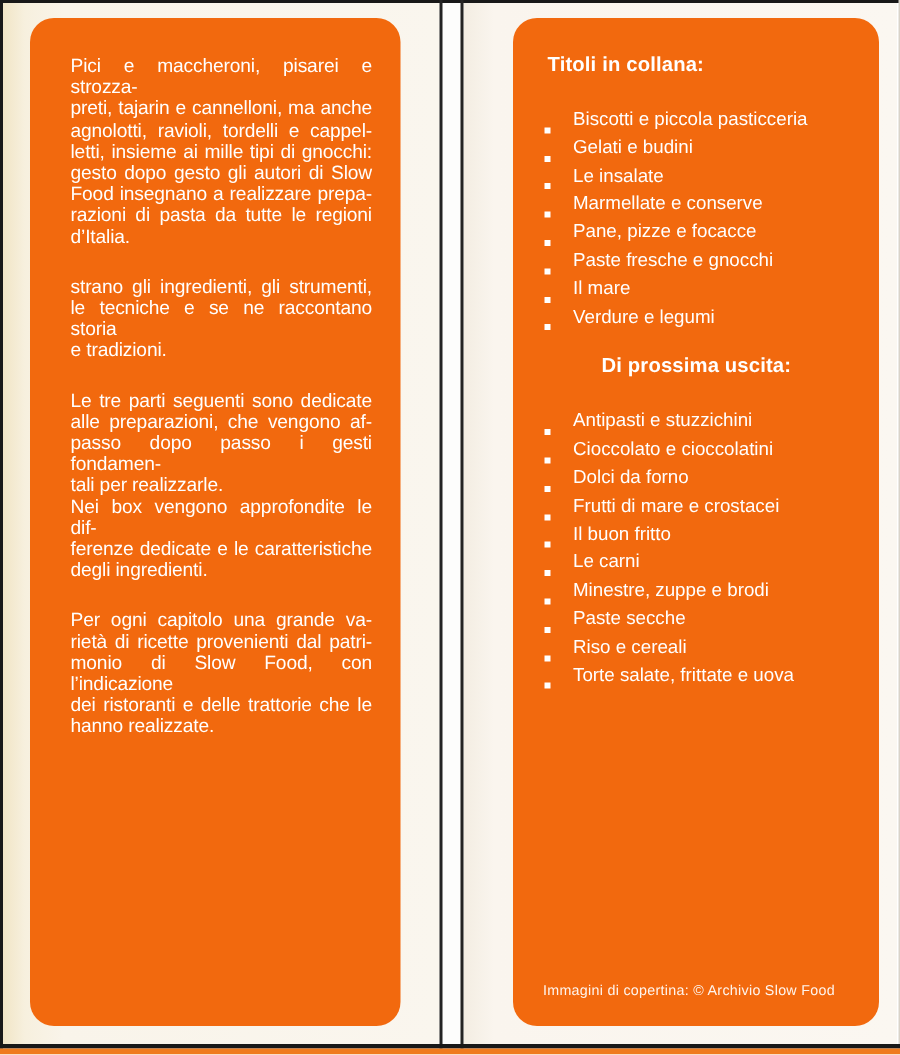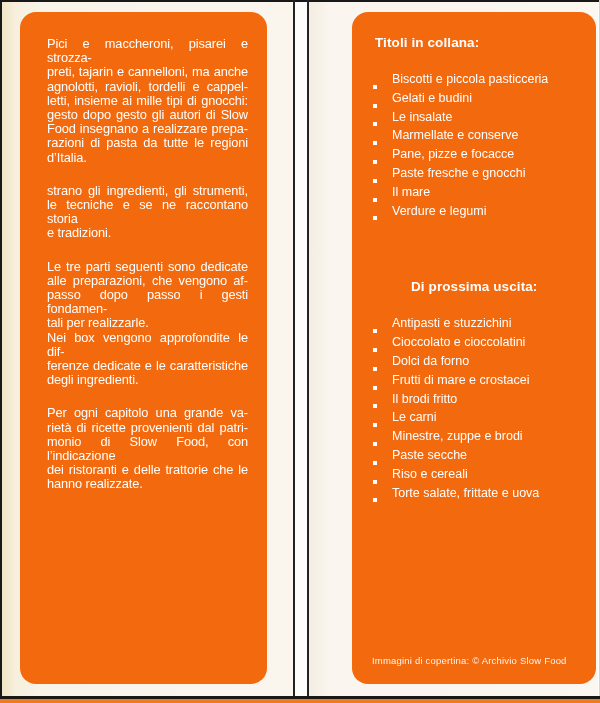--- a/index.html
+++ b/index.html
@@ -33,42 +33,42 @@
   .border-right{position:absolute;left:599px;top:0;width:1px;height:699px;background:#d9d3c9;}
   .divider{position:absolute;top:0;width:2px;height:699px;background:#232323;}
   .divider-a{left:293px;}
   .divider-b{left:307px;}
   .border-bottom{position:absolute;left:0;top:696px;width:600px;height:3px;background:var(--frame);}
   .bleed-strip{position:absolute;left:0;top:699px;width:600px;height:4px;background:#ef7b1e;}
 
   
   .orange-panel{position:absolute;top:12px;height:672px;border-radius:16px;background:var(--orange);}
   .orange-left{left:20px;width:247px;}
-  .orange-right{left:352px;width:244px;}
+  .orange-right{left:342px;width:244px;}
 
   
   .left-text{
     position:absolute;left:27px;top:25px;width:201px;
     color:var(--text);
     font-size:12.8px;line-height:14.2px;
     letter-spacing:-0.1px;
   }
   .para{margin:0 0 19px 0;}
   .para:nth-child(3){margin-bottom:0;}
   .line{text-align:justify;text-align-last:justify;}
   .line.last{text-align:left;text-align-last:left;}
 
   
   .right-content{position:absolute;left:23px;top:23px;width:204px;color:var(--text);}
   .sec-heading{
     margin:0 0 20px 0;
     font-size:13.5px;font-weight:bold;letter-spacing:0.1px;
     color:var(--text);
   }
-  .sec-heading.second{margin-top:59px;padding-left:36px;}
+  .sec-heading.second{margin-top:16px;padding-left:36px;}
   ul.books{list-style:none;margin:0;padding:0;}
   ul.books li{display:flex;align-items:flex-end;line-height:18.8px;font-size:12.5px;}
   .bullet{flex:0 0 4px;width:4px;height:4px;background:var(--text);margin:7px 15px 0 -2px;}
 
   .credits{
     position:absolute;left:20px;bottom:15px;
     color:rgba(255,255,255,0.93);
     font-size:9.5px;line-height:16.5px;letter-spacing:0.2px;
   }
 </style>
@@ -167,21 +167,21 @@
         <li>
           <span class="bullet"></span>
           <span>Dolci da forno</span>
         </li>
         <li>
           <span class="bullet"></span>
           <span>Frutti di mare e crostacei</span>
         </li>
         <li>
           <span class="bullet"></span>
-          <span>Il brodi fritto</span>
+          <span>Il buon fritto</span>
         </li>
         <li>
           <span class="bullet"></span>
           <span>Le carni</span>
         </li>
         <li>
           <span class="bullet"></span>
           <span>Minestre, zuppe e brodi</span>
         </li>
         <li>

